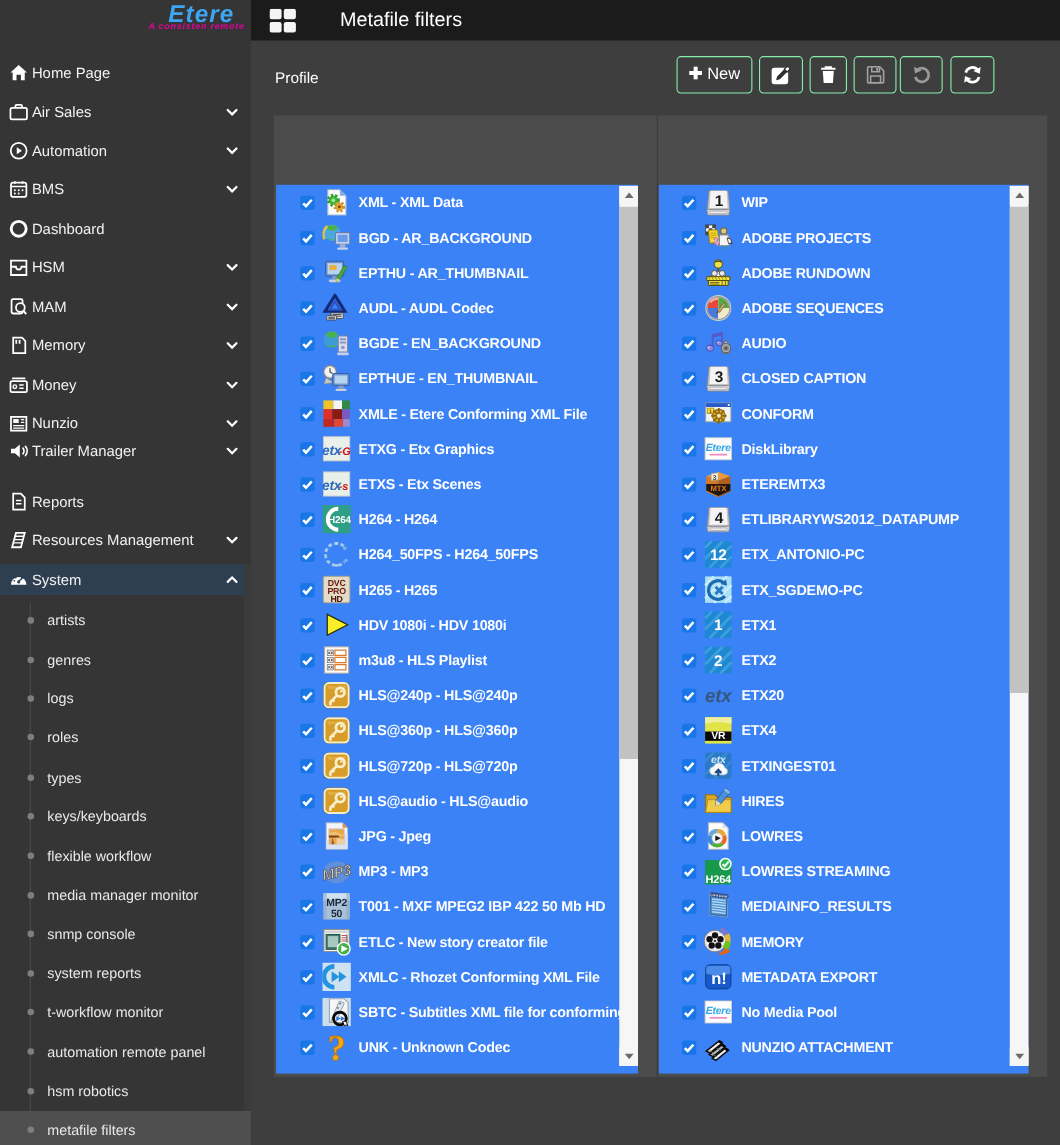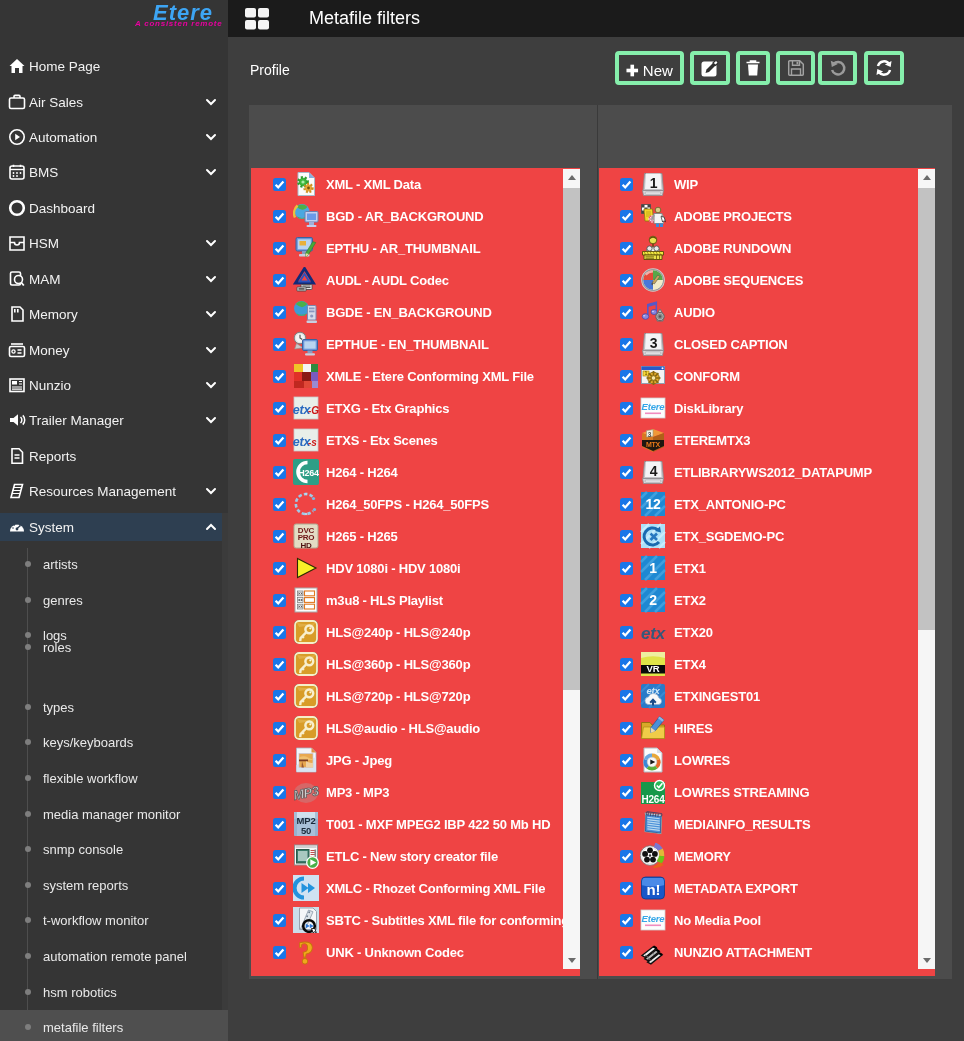--- a/index.html
+++ b/index.html
@@ -35,36 +35,36 @@
   #tgrid { left:245px; top:8px; width:25px; height:22px; }
   #ttitle { left:309px; top:8px; color:#fff; font-size:18px; }
 
   
   #profrow { left:228px; top:37px; width:736px; height:68px; background:#3e3e3e; }
   #proflbl { left:250px; top:62px; color:#fff; font-size:14px; }
   #profsel { left:294px; top:53px; width:311px; height:33px; background:#2b2b2b;
      border:1px solid #e8e8e8; border-radius:4px; color:#fff; font-size:13px; line-height:31px;
      padding-left:14px; }
   #profsel .sv { position:absolute; right:10px; top:10px; width:11px; height:11px; }
-  .tbtn { position:absolute; top:51px; height:34px; border:4px solid #86efac; border-radius:4px;
+  .tbtn { position:absolute; top:51px; height:34px; border:1px solid #86efac; border-radius:4px;
      color:#fff; font-size:15px; text-align:center; }
   .tbtn svg { position:absolute; left:50%; top:50%; transform:translate(-50%,-50%); }
 
   
   #wrap { left:249px; top:105px; width:703px; height:874px; background:#4c4c4c; }
   #vdiv { left:597px; top:105px; width:1px; height:874px; background:#3a3a3a; }
   .phead { position:absolute; top:116px; height:38px; background:#262626; color:#fff; }
   .phead .t { position:absolute; left:7px; top:8px; font-size:16.5px; font-weight:bold; }
   .phead .cbx { position:absolute; top:13px; width:13px; height:13px; border-radius:3px; }
   .phead .cbx.on  { background:#ddd; }
   .phead .cbx.off { background:transparent; border:2px solid #e9e9e9; width:12px; height:12px; }
   #chead { left:268px; width:312px; }
   #dhead { left:598px; width:337px; }
 
-  .list { position:absolute; top:168px; height:808px; background:#ef4444; }
+  .list { position:absolute; top:168px; height:808px; background:#3b82f6; }
   #clist { left:251px; width:329px; }
   #dlist { left:599px; width:336px; }
 
   
   .sbar { position:absolute; top:169px; width:17px; height:800px; background:#f6f6f6; }
   #csb { left:563px; } #dsb { left:918px; }
   .sbar .btn { position:absolute; left:0; width:17px; height:17px; background:#f6f6f6; }
   .sbar .btn.up { top:0; } .sbar .btn.dn { bottom:0; }
   .sbar .thumb { position:absolute; left:0; width:17px; background:#c2c2c2; }
   .tri-up { width:0; height:0; border-left:4px solid transparent; border-right:4px solid transparent;
@@ -1058,21 +1058,21 @@
         <svg class="ic" viewBox="0 0 18 18">
           <rect x="2" y="3" width="14" height="12.5" fill="none" stroke="#fff" stroke-width="1.6"></rect>
           <rect x="4" y="5" width="5" height="3.5" fill="#fff"></rect>
           <path d="M11 5.5 h3 M11 8 h3 M4 11 h10 M4 13.2 h10" stroke="#fff" stroke-width="1.2"></path>
         </svg>
         <span class="txt">Nunzio</span>
         <svg class="chev" viewBox="0 0 12 12">
           <path d="M2 4 L6 8 L10 4" stroke="#fff" stroke-width="2" fill="none" stroke-linecap="round"></path>
         </svg>
       </div>
-      <div class="mitem" style="top:402px;">
+      <div class="mitem" style="top:392px;">
         <svg class="ic" viewBox="0 0 18 18">
           <path d="M2 7 h3.5 L10 3.2 V14.8 L5.5 11 H2 Z" fill="#fff"></path>
           <path d="M12.5 6 a4 4 0 0 1 0 6 M14.8 4.4 a6.5 6.5 0 0 1 0 9.2" stroke="#fff" stroke-width="1.5" fill="none"></path>
         </svg>
         <span class="txt">Trailer Manager</span>
         <svg class="chev" viewBox="0 0 12 12">
           <path d="M2 4 L6 8 L10 4" stroke="#fff" stroke-width="2" fill="none" stroke-linecap="round"></path>
         </svg>
       </div>
       <div class="mitem" style="top:438.0px;">
@@ -1115,21 +1115,21 @@
         <span class="txt">artists</span>
       </div>
       <div class="sitem" style="top:582.6px;">
         <div class="dot"></div>
         <span class="txt">genres</span>
       </div>
       <div class="sitem" style="top:618.3px;">
         <div class="dot"></div>
         <span class="txt">logs</span>
       </div>
-      <div class="sitem" style="top:630px;">
+      <div class="sitem" style="top:653px;">
         <div class="dot"></div>
         <span class="txt">roles</span>
       </div>
       <div class="sitem" style="top:689.6px;">
         <div class="dot"></div>
         <span class="txt">types</span>
       </div>
       <div class="sitem" style="top:725.2px;">
         <div class="dot"></div>
         <span class="txt">keys/keyboards</span>

